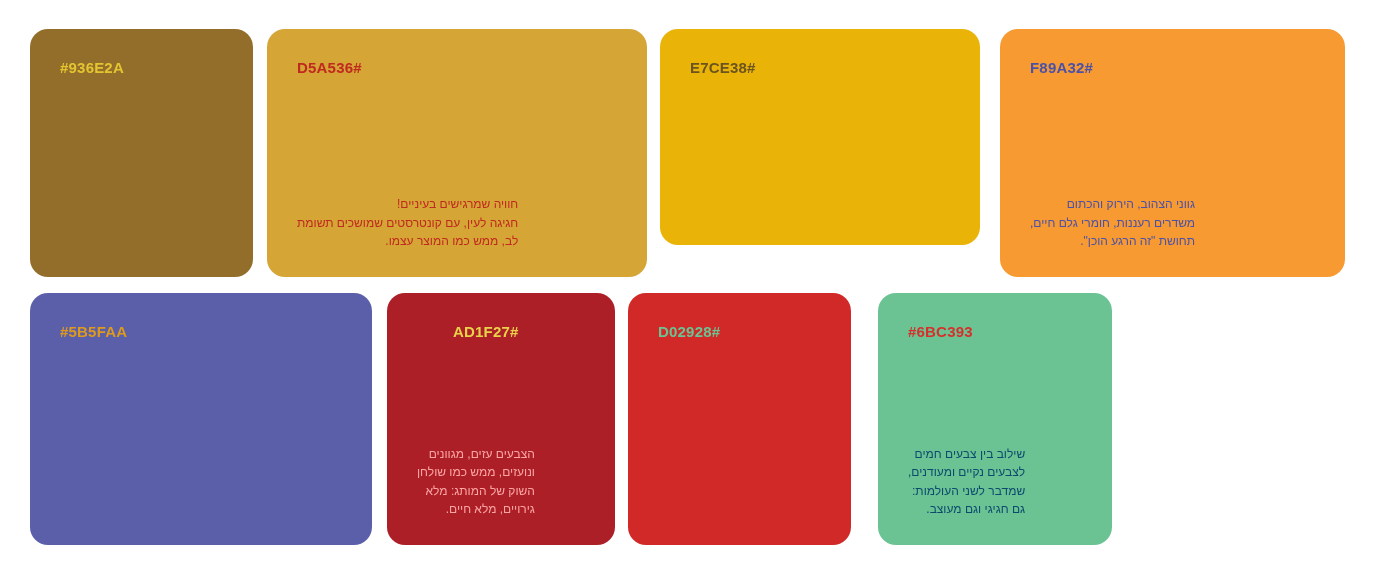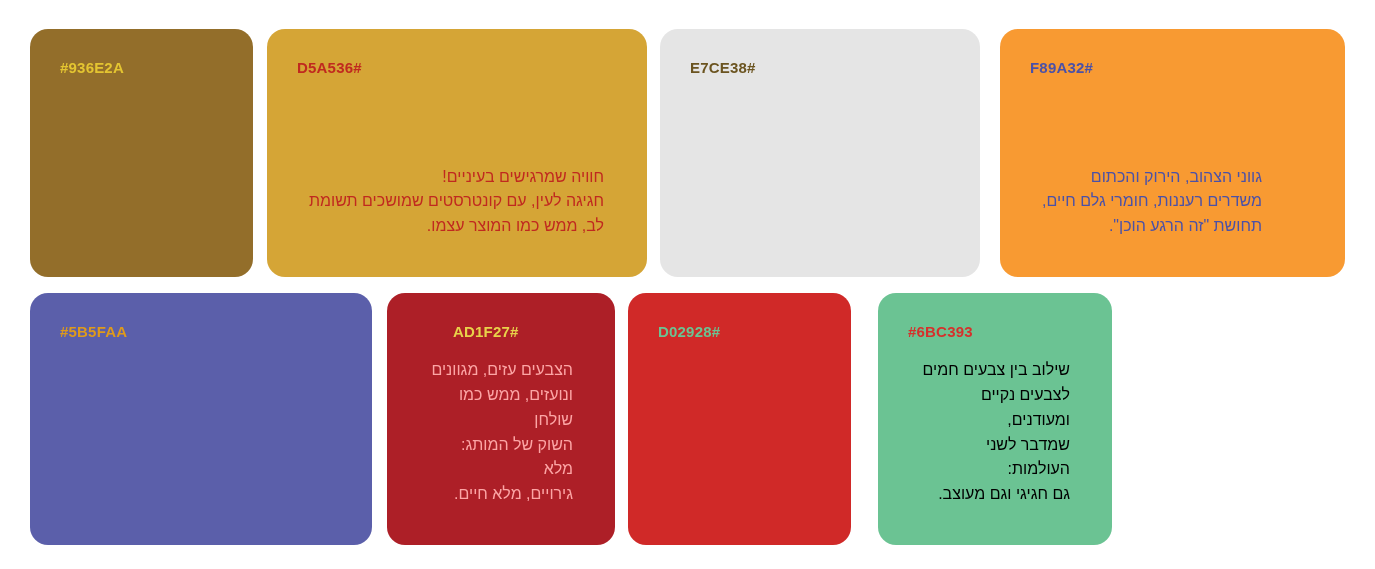--- a/index.html
+++ b/index.html
@@ -41,24 +41,24 @@
   .hex-label {
     font-size: 15px;
     font-weight: bold;
     letter-spacing: 0.2px;
     line-height: 1.2;
     white-space: nowrap;
     margin: 0;
     padding: 0;
   }
   .body-text {
-    font-size: 16px;
+    font-size: 12px;
     font-weight: normal;
     line-height: 1.55;
-    margin: 12px;
+    margin: 0;
     padding: 0;
     white-space: pre-line;
     direction: rtl;
     unicode-bidi: plaintext;
   }
   .spacer {
     flex: 1 1 auto;
     min-height: 0;
   }
 </style>
@@ -74,21 +74,21 @@
     </div>
     <div class="swatch" style="left: 267px; top: 29px; width: 380px; height: 248px; background: rgb(213, 165, 54);">
       <div class="swatch-inner">
         <div class="hex-label" style="color: rgb(192, 41, 31);">#D5A536</div>
         <div class="spacer"></div>
         <div class="body-text" style="color: rgb(192, 41, 31);">חוויה שמרגישים בעיניים!
 חגיגה לעין, עם קונטרסטים שמושכים תשומת
 לב, ממש כמו המוצר עצמו.</div>
       </div>
     </div>
-    <div class="swatch" style="left: 660px; top: 29px; width: 320px; height: 248px; background: #e5e5e5;">
+    <div class="swatch" style="left: 660px; top: 29px; width: 320px; height: 216px; background: #eab308;">
       <div class="swatch-inner">
         <div class="hex-label" style="color: rgb(107, 84, 32);">#E7CE38</div>
         <div class="spacer"></div>
       </div>
     </div>
     <div class="swatch" style="left: 1000px; top: 29px; width: 345px; height: 248px; background: rgb(248, 154, 50);">
       <div class="swatch-inner">
         <div class="hex-label" style="color: rgb(74, 81, 168);">#F89A32</div>
         <div class="spacer"></div>
         <div class="body-text" style="color: rgb(74, 81, 168);">גווני הצהוב, הירוק והכתום
@@ -115,19 +115,19 @@
     <div class="swatch" style="left: 628px; top: 293px; width: 223px; height: 252px; background: rgb(208, 41, 40);">
       <div class="swatch-inner">
         <div class="hex-label" style="color: rgb(107, 195, 147);">#D02928</div>
         <div class="spacer"></div>
       </div>
     </div>
     <div class="swatch" style="left: 878px; top: 293px; width: 234px; height: 252px; background: rgb(107, 195, 147);">
       <div class="swatch-inner">
         <div class="hex-label" style="color: rgb(213, 49, 44);">#6BC393</div>
         <div class="spacer"></div>
-        <div class="body-text" style="color: #000000;">שילוב בין צבעים חמים
+        <div class="body-text" style="color: #0c4a6e;">שילוב בין צבעים חמים
 לצבעים נקיים ומעודנים,
 שמדבר לשני העולמות:
 גם חגיגי וגם מעוצב.</div>
       </div>
     </div>
   </div>
 
 </body></html>

